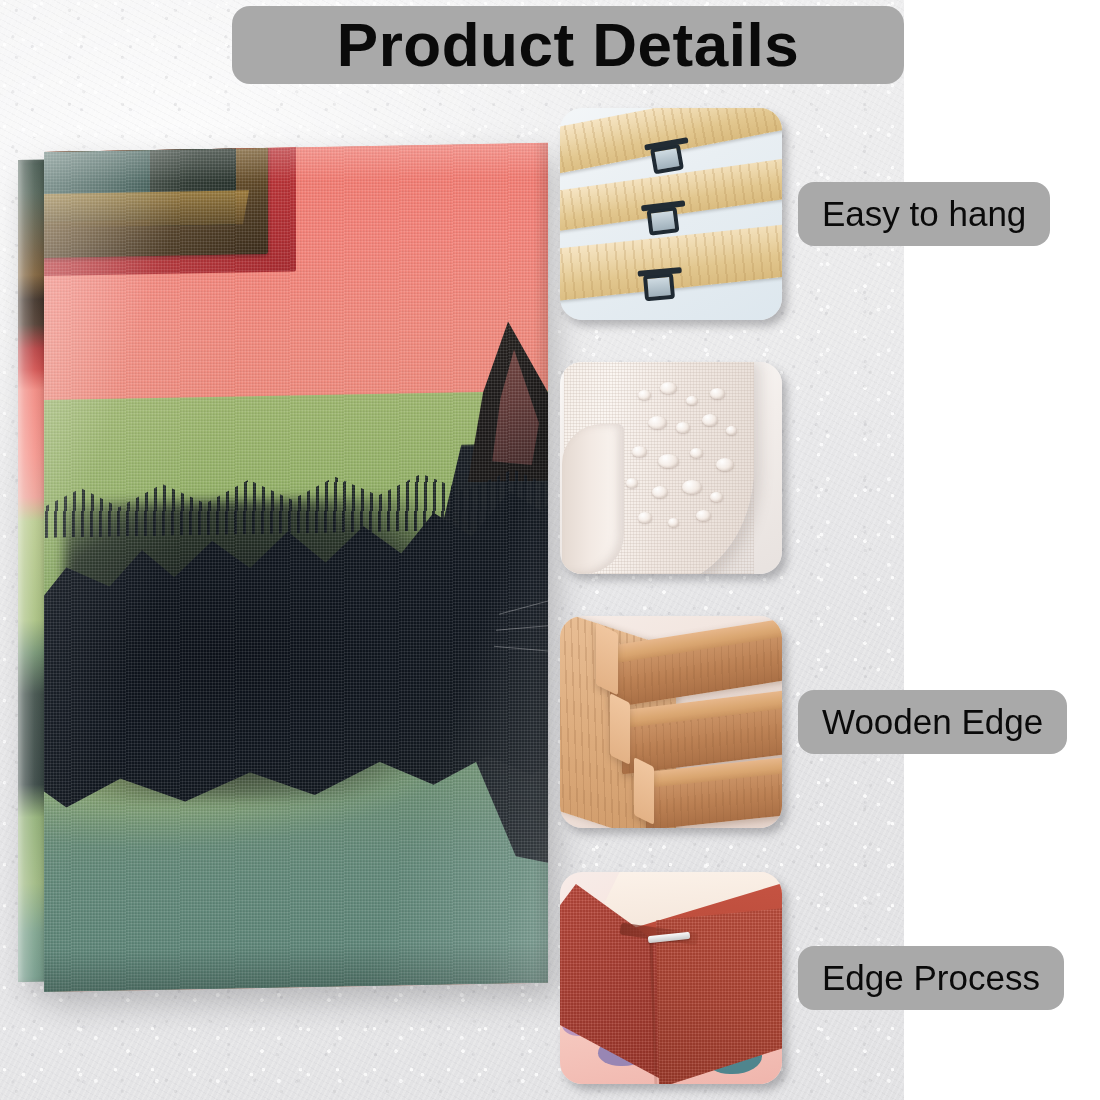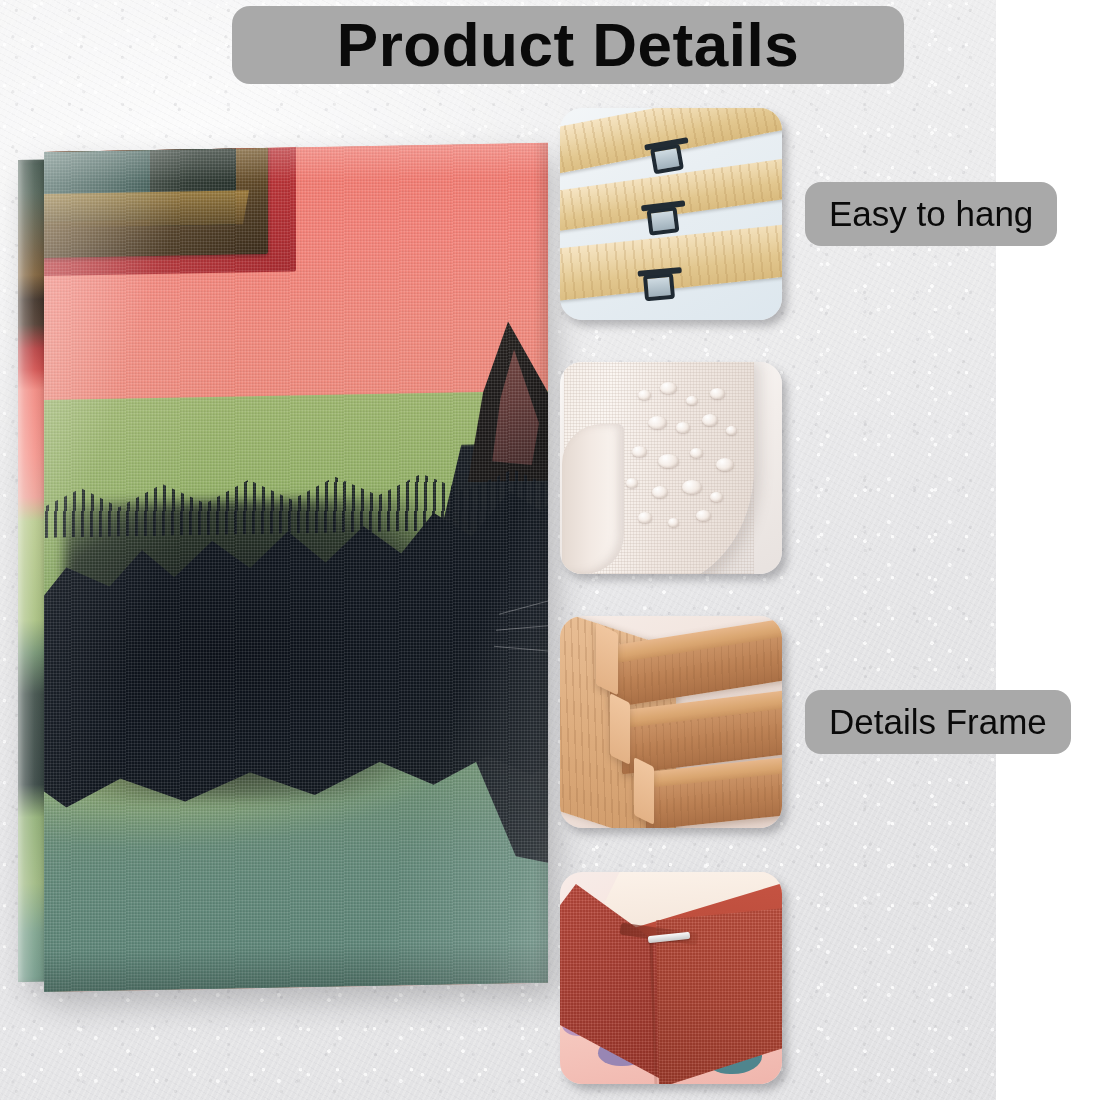--- a/index.html
+++ b/index.html
@@ -7,21 +7,21 @@
 
   html, body {
     width:1100px; height:1100px;
     overflow:hidden;
     font-family:"Liberation Sans", sans-serif;
   }
 
   
   #page {
     position:relative;
-    width:996px; height:1100px;
+    width:904px; height:1100px;
     background:
       radial-gradient(ellipse 700px 500px at 20% 15%, rgba(255,255,255,.85), rgba(0,0,0,0) 70%),
       radial-gradient(ellipse 600px 700px at 88% 78%, rgba(226,226,228,.9), rgba(0,0,0,0) 72%),
       linear-gradient(160deg,#f2f2f3 0%, #ececed 32%, #e6e6e8 62%, #e1e1e3 100%);
   }
   
   #page::before {
     content:""; position:absolute; inset:0; pointer-events:none;
     background-image:
       radial-gradient(circle at 12% 9%,  rgba(255,255,255,.95) 0 1.4px, rgba(0,0,0,0) 2px),
@@ -243,21 +243,21 @@
   }
   .thumb {
     width:222px; height:212px;
     border-radius:22px;
     overflow:hidden; position:relative; flex:0 0 auto;
     box-shadow:5px 6px 9px rgba(70,70,75,.34);
     background:#fff;
   }
   .thumb .tx { position:absolute; }
   .label-pill {
-    margin-left:23px;
+    margin-left:16px;
     background:#a9a9a9;
     border-radius:16px;
     padding:13px 24px;
     display:flex; align-items:center; justify-content:center;
     white-space:nowrap;
   }
   .label-text {
     font-size:35px; font-weight:normal; color:#0a0a0a; line-height:1.06;
   }
 
@@ -493,21 +493,21 @@
       <div class="tx t3-plank p-top" style="left:86px;  top:148px; width:152px; height:20px; transform:skewY(-6deg);"></div>
       <div class="tx t3-plank p-face" style="left:86px;  top:164px; width:152px; height:42px; transform:skewY(-6deg);">
           <div class="tx t3-grain"></div>
         </div>
 
       <div class="tx t3-plank p-end" style="left:36px;  top:12px;  width:22px; height:62px; transform:skewY(26deg);"></div>
       <div class="tx t3-plank p-end" style="left:50px;  top:82px;  width:20px; height:62px; transform:skewY(26deg);"></div>
       <div class="tx t3-plank p-end" style="left:74px;  top:146px; width:20px; height:58px; transform:skewY(26deg);"></div>
     </div>
     <div class="label-pill">
-      <span class="label-text">Details Frame</span>
+      <span class="label-text">Wooden Edge</span>
     </div>
   </div>
 
   <div class="feature" style="top:872px;">
     <div class="thumb t4">
       <div class="tx t4-art">
         <div class="t4-petal" style="left:6px;   top:14px; width:40px; height:26px; background:#b08fbe;"></div>
         <div class="t4-petal" style="left:42px;  top:40px; width:52px; height:30px; background:#8e7fb4;"></div>
         <div class="t4-petal" style="left:118px; top:18px; width:46px; height:34px; background:#7a5fa0;"></div>
         <div class="t4-petal" style="left:150px; top:44px; width:56px; height:34px; background:#3d7f8a;"></div>
@@ -518,15 +518,18 @@
       <div class="tx t4-left">
           <div class="tx t4-canvas-tex"></div>
         </div>
       <div class="tx t4-right">
           <div class="tx t4-canvas-tex"></div>
         </div>
       <div class="tx t4-seam"></div>
       <div class="tx t4-fold"></div>
       <div class="tx t4-staple"></div>
     </div>
+    <div class="label-pill">
+      <span class="label-text">Edge Process</span>
+    </div>
   </div>
 
 </div>
 
 </body></html>

